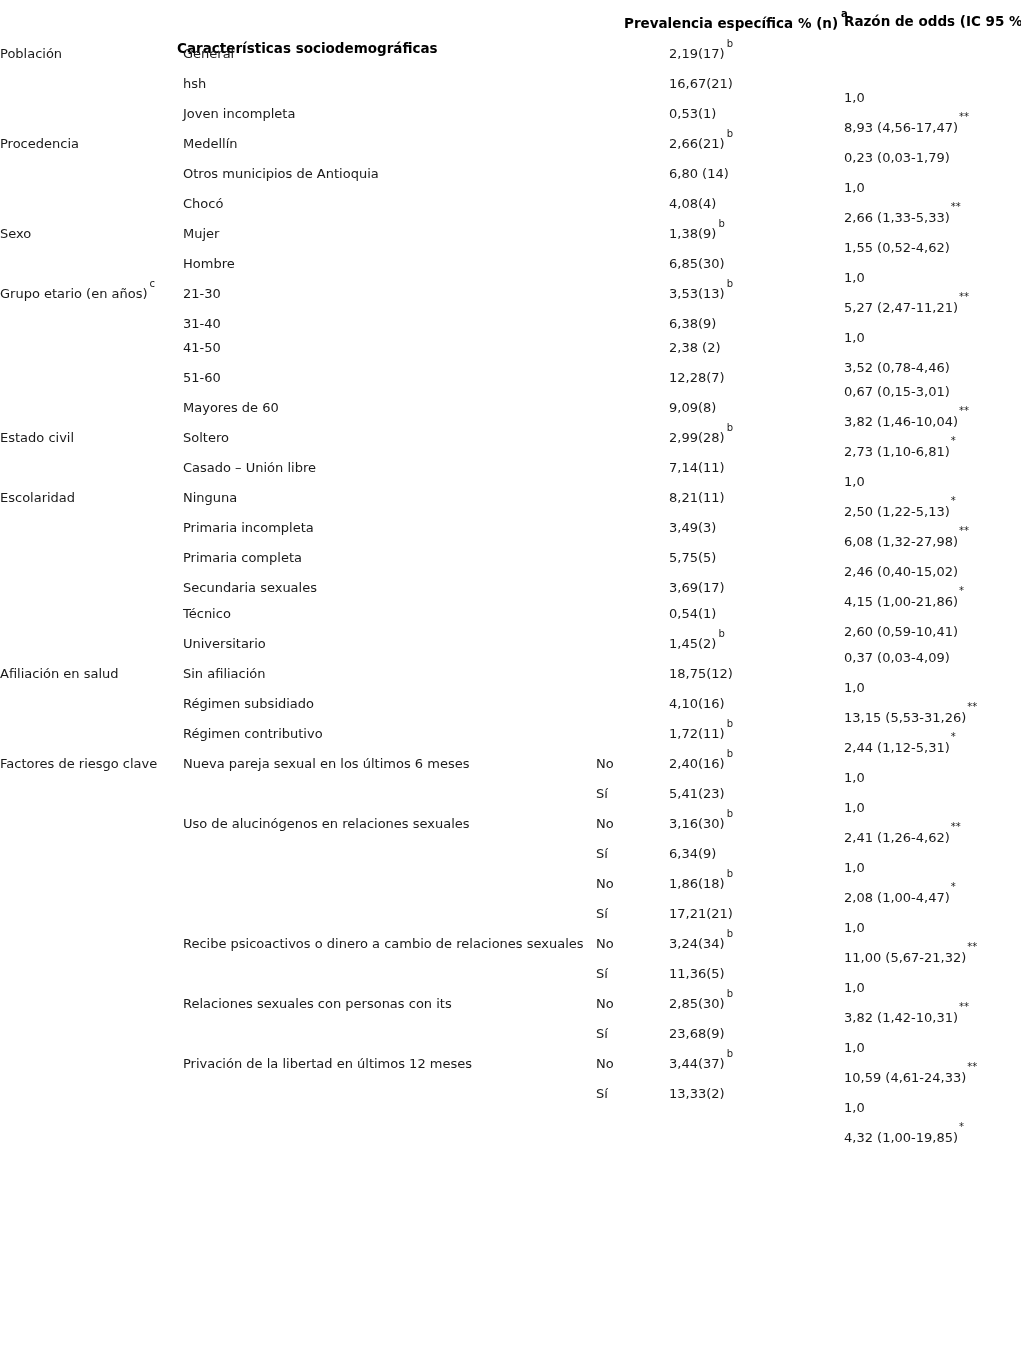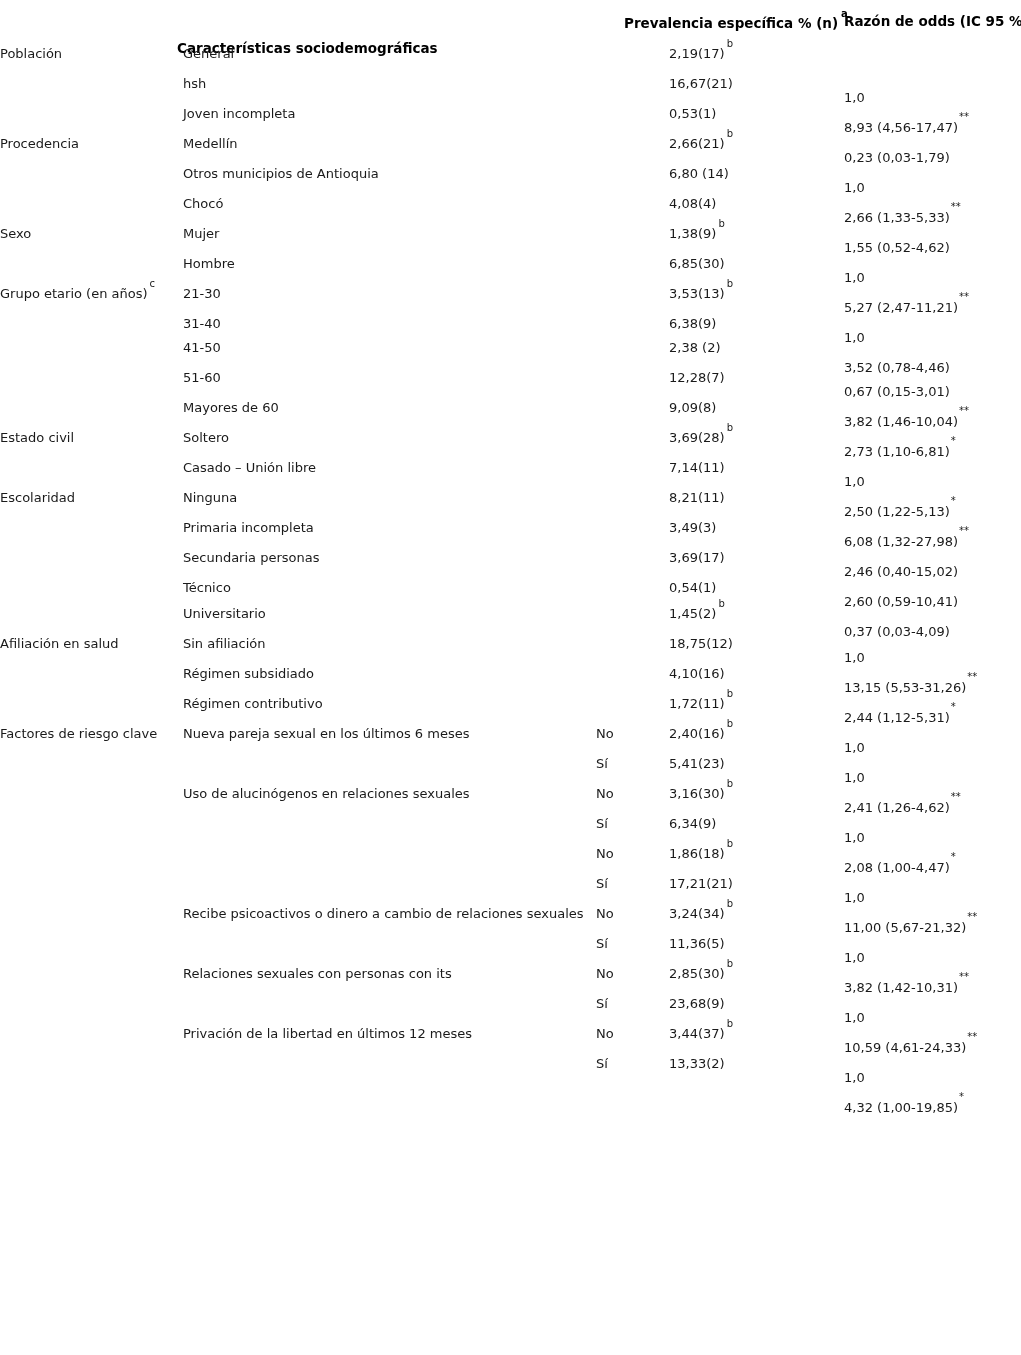--- a/index.html
+++ b/index.html
@@ -152,21 +152,21 @@
     <span class="cell c-label"><span class="txt">Mayores de 60</span><sup class="sup"></sup></span>
     <span class="cell c-yesno"><span class="txt"></span><sup class="sup"></sup></span>
     <span class="cell c-prev"><span class="txt">9,09(8)</span><sup class="sup"></sup></span>
     <span class="cell c-odds"><span class="txt">2,73 (1,10-6,81)</span><sup class="sup">*</sup></span>
   </div>
 
   <div class="t-row">
     <span class="cell c-cat"><span class="txt">Estado civil</span><sup class="sup"></sup></span>
     <span class="cell c-label"><span class="txt">Soltero</span><sup class="sup"></sup></span>
     <span class="cell c-yesno"><span class="txt"></span><sup class="sup"></sup></span>
-    <span class="cell c-prev"><span class="txt">3,69(28)</span><sup class="sup">b</sup></span>
+    <span class="cell c-prev"><span class="txt">2,99(28)</span><sup class="sup">b</sup></span>
     <span class="cell c-odds"><span class="txt">1,0</span><sup class="sup"></sup></span>
   </div>
 
   <div class="t-row">
     <span class="cell c-cat"><span class="txt"></span><sup class="sup"></sup></span>
     <span class="cell c-label"><span class="txt">Casado – Unión libre</span><sup class="sup"></sup></span>
     <span class="cell c-yesno"><span class="txt"></span><sup class="sup"></sup></span>
     <span class="cell c-prev"><span class="txt">7,14(11)</span><sup class="sup"></sup></span>
     <span class="cell c-odds"><span class="txt">2,50 (1,22-5,13)</span><sup class="sup">*</sup></span>
   </div>
@@ -180,24 +180,31 @@
   </div>
 
   <div class="t-row">
     <span class="cell c-cat"><span class="txt"></span><sup class="sup"></sup></span>
     <span class="cell c-label"><span class="txt">Primaria incompleta</span><sup class="sup"></sup></span>
     <span class="cell c-yesno"><span class="txt"></span><sup class="sup"></sup></span>
     <span class="cell c-prev"><span class="txt">3,49(3)</span><sup class="sup"></sup></span>
     <span class="cell c-odds"><span class="txt">2,46 (0,40-15,02)</span><sup class="sup"></sup></span>
   </div>
 
-
-  <div class="t-row">
-    <span class="cell c-cat"><span class="txt"></span><sup class="sup"></sup></span>
-    <span class="cell c-label"><span class="txt">Secundaria personas</span><sup class="sup"></sup></span>
+  <div class="t-row">
+    <span class="cell c-cat"><span class="txt"></span><sup class="sup"></sup></span>
+    <span class="cell c-label"><span class="txt">Primaria completa</span><sup class="sup"></sup></span>
+    <span class="cell c-yesno"><span class="txt"></span><sup class="sup"></sup></span>
+    <span class="cell c-prev"><span class="txt">5,75(5)</span><sup class="sup"></sup></span>
+    <span class="cell c-odds"><span class="txt">4,15 (1,00-21,86)</span><sup class="sup">*</sup></span>
+  </div>
+
+  <div class="t-row">
+    <span class="cell c-cat"><span class="txt"></span><sup class="sup"></sup></span>
+    <span class="cell c-label"><span class="txt">Secundaria sexuales</span><sup class="sup"></sup></span>
     <span class="cell c-yesno"><span class="txt"></span><sup class="sup"></sup></span>
     <span class="cell c-prev"><span class="txt">3,69(17)</span><sup class="sup"></sup></span>
     <span class="cell c-odds"><span class="txt">2,60 (0,59-10,41)</span><sup class="sup"></sup></span>
   </div>
 
   <div class="t-row">
     <span class="cell c-cat"><span class="txt"></span><sup class="sup"></sup></span>
     <span class="cell c-label"><span class="txt">Técnico</span><sup class="sup"></sup></span>
     <span class="cell c-yesno"><span class="txt"></span><sup class="sup"></sup></span>
     <span class="cell c-prev"><span class="txt">0,54(1)</span><sup class="sup"></sup></span>

